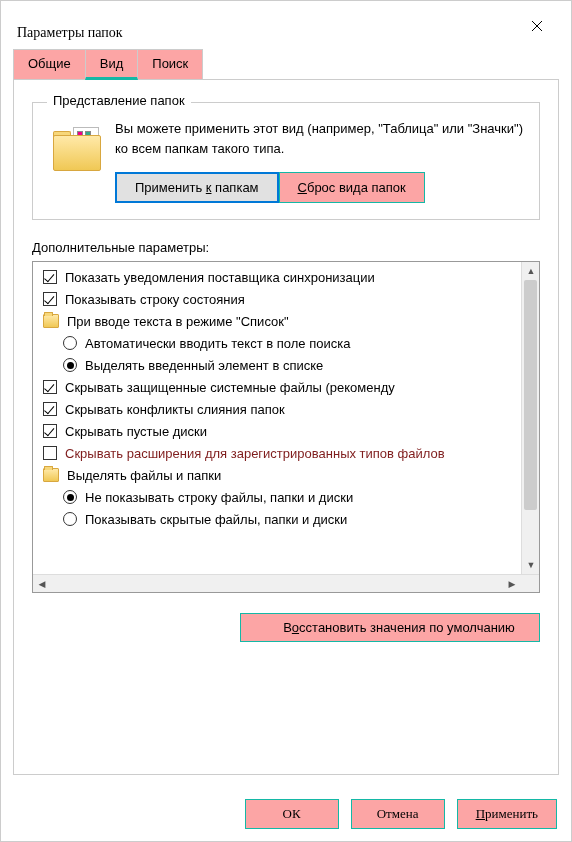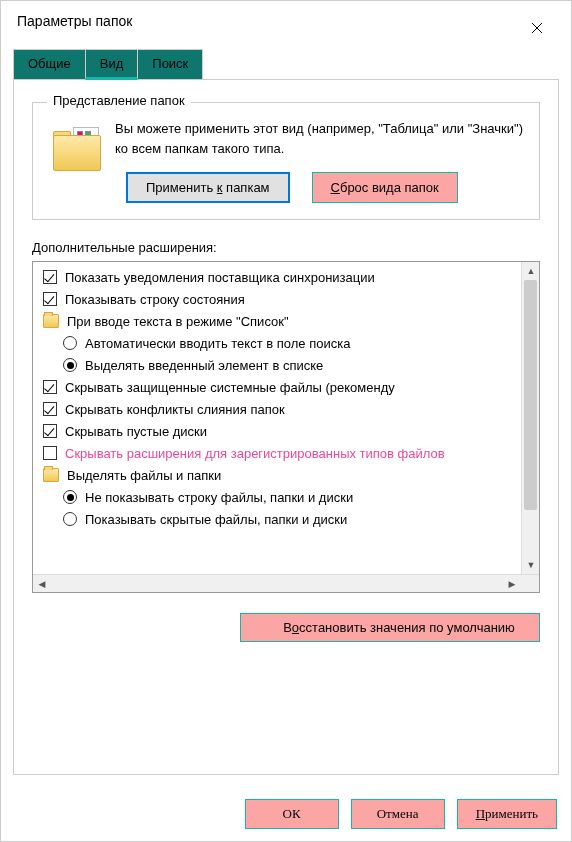--- a/index.html
+++ b/index.html
@@ -15,23 +15,24 @@
       width: 572px;
       height: 842px;
       background: #fff;
       border: 1px solid #ccc;
       display: flex;
       flex-direction: column;
     }
     .titlebar {
       height: 40px;
       display: flex;
-      align-items: flex-start;
+      align-items: flex-end;
       justify-content: space-between;
       padding: 12px 12px 0 16px;
+      font-family: Liberation Serif, serif;
     }
     .titlebar .title { font-size: 14px; }
     .close-btn {
       width: 44px;
       height: 30px;
       display: flex;
       align-items: center;
       justify-content: center;
       cursor: pointer;
     }
@@ -43,21 +44,21 @@
       flex-direction: column;
     }
     .tabs {
       display: flex;
       position: relative;
       z-index: 2;
     }
     .tab {
       padding: 6px 14px;
       border: 1px solid #ccc;
-      background: #0f766e;
+      background: #fca5a5;
       cursor: pointer;
       margin-right: -1px;
       position: relative;
       font-size: 13px;
     }
     .tab.active {
       border-bottom: 3px solid #14b8a6;
       z-index: 3;
     }
     .tab-panel {
@@ -138,22 +139,20 @@
     .folder-text-col {
       flex: 1;
     }
     .folder-text {
       font-size: 13px;
       line-height: 1.5;
       margin-bottom: 14px;
     }
     .button-row {
       display: flex;
-      gap: 22px;
-      margin-left: 11px;
     }
     .btn {
       padding: 6px 18px;
       border: 1px solid #14b8a6;
       background: #fca5a5;
       cursor: pointer;
       font-size: 13px;
       font-family: inherit;
       min-width: 140px;
       text-align: center;
@@ -305,21 +304,21 @@
       top: -3px; left: 0;
       width: 7px; height: 3px;
       background: #f7d77a;
       border: 1px solid #d8a73f;
       border-bottom: none;
       border-radius: 1px 1px 0 0;
     }
     .tree-item.highlight {
       background: #fff;
     }
-    .tree-item.highlight .lbl { color: #ec4899; }
+    .tree-item.highlight .lbl { color: #7f1d1d; }
     .restore-row {
       display: flex;
       justify-content: flex-end;
       margin-top: 20px;
     }
     .restore-row .btn { min-width: 300px; padding-left: 36px; }
     .dialog-buttons {
       display: flex;
       justify-content: flex-end;
       gap: 12px;
@@ -363,21 +362,21 @@
           <div class="folder-text-col">
             <div class="folder-text">Вы можете применить этот вид (например, "Таблица" или "Значки") ко всем папкам такого типа.</div>
             <div class="button-row">
               <button class="btn primary"><span>Применить <span class="underline">к</span> папкам</span></button>
               <button class="btn"><span><span class="underline">С</span>брос вида папок</span></button>
             </div>
           </div>
         </div>
       </div>
 
-      <div class="adv-label">Дополнительные расширения:</div>
+      <div class="adv-label">Дополнительные параметры:</div>
 
       <div class="tree-container">
         <div class="tree-body" id="tree-body">
             <div class="tree-item">
               <span class="check checked"></span>
               <span class="lbl">Показать уведомления поставщика синхронизации</span>
             </div>
             <div class="tree-item">
               <span class="check checked"></span>
               <span class="lbl">Показывать строку состояния</span>

